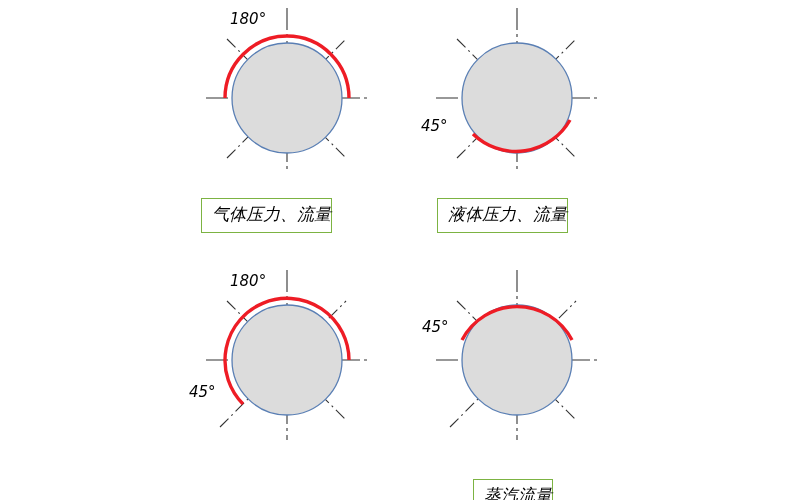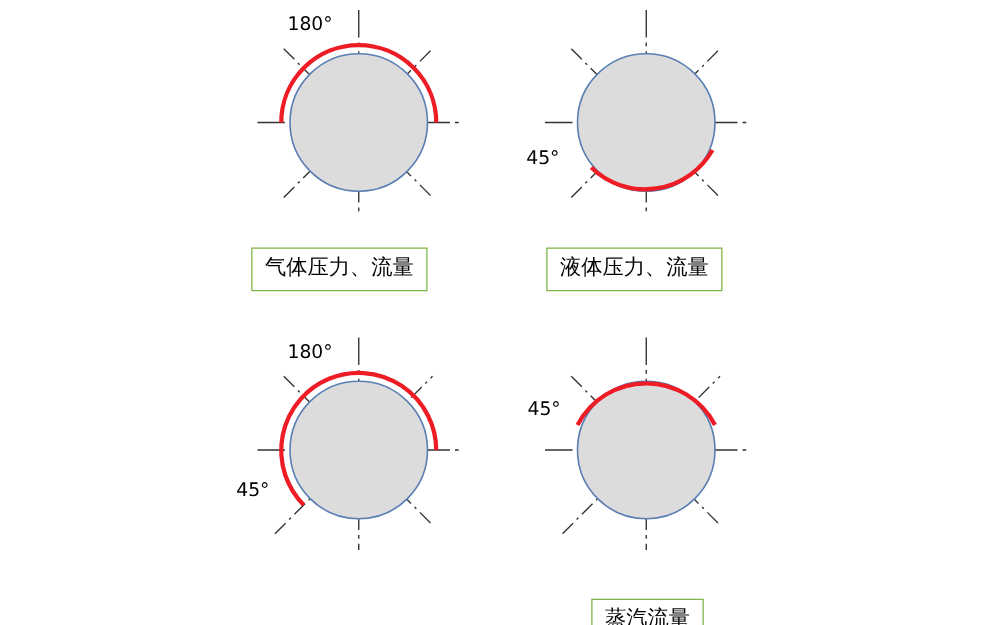--- a/index.html
+++ b/index.html
@@ -13,35 +13,36 @@
     font-family: "Liberation Sans", sans-serif;
     overflow: hidden;
     position: relative;
   }
   #figure {
     position: absolute;
     left: 0;
     top: 0;
     width: 800px;
     height: 448px;
+    font-style: italic;
   }
   .cell {
     position: absolute;
   }
   .diagram-svg {
     display: block;
   }
   .label-box {
     position: absolute;
     border: 1px solid #7cb342;
     background: #ffffff;
     color: #000000;
     font-size: 17px;
     line-height: 1;
-    padding: 7px 10px 9px 10px;
+    padding: 7px 0 9px 10px;
     white-space: nowrap;
     text-align: center;
     font-family: "DejaVu Sans", sans-serif;
   }
   .ang-text {
     font-family: "DejaVu Sans", sans-serif;
     font-size: 15px;
     fill: #000000;
   }
 </style>

